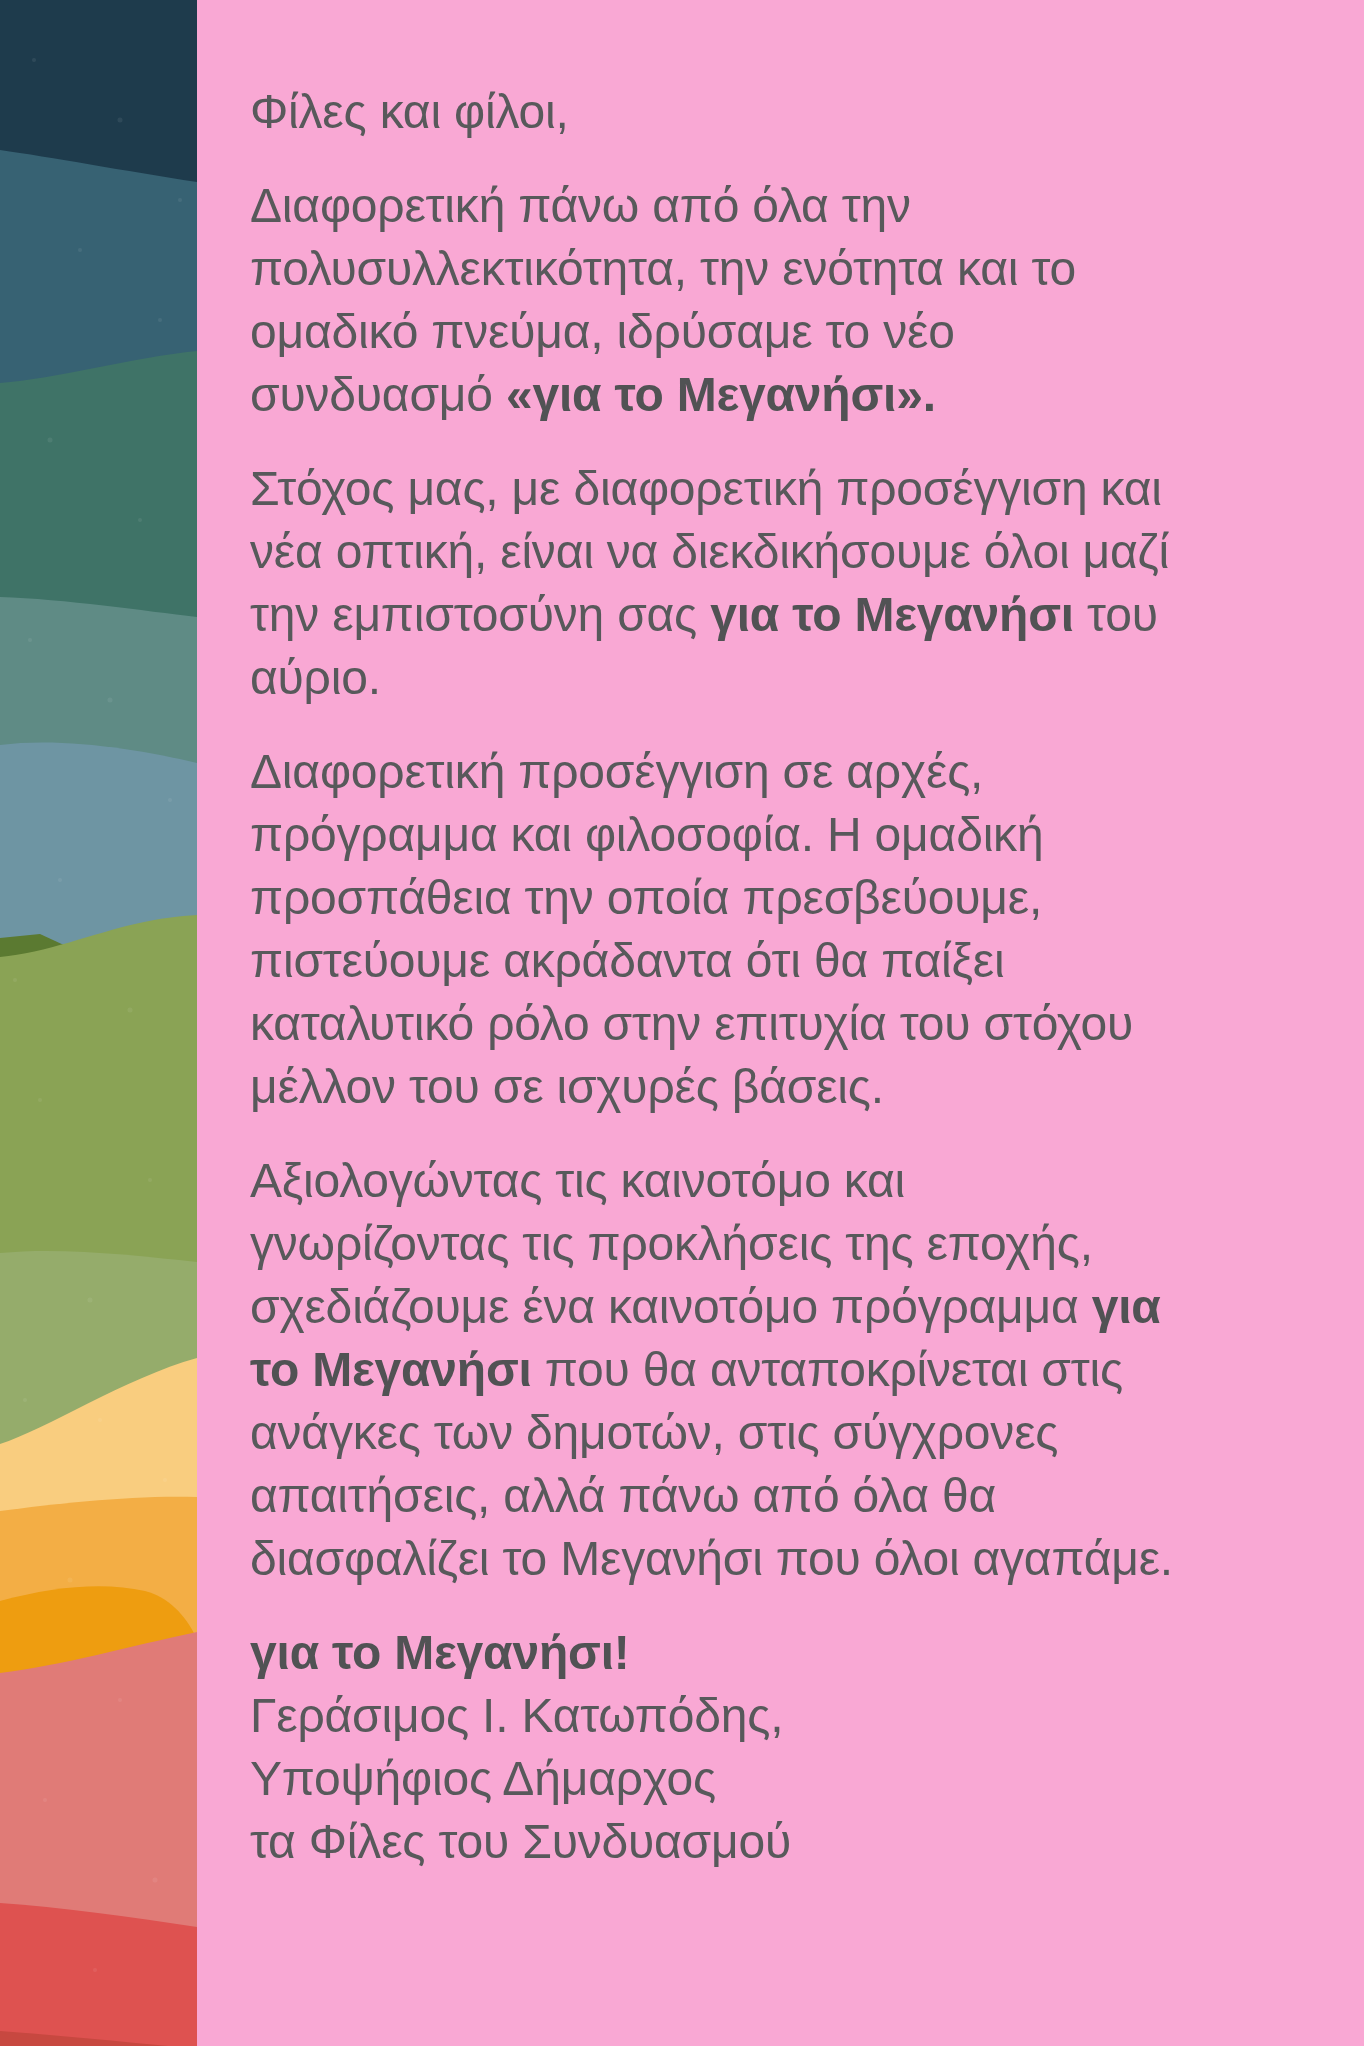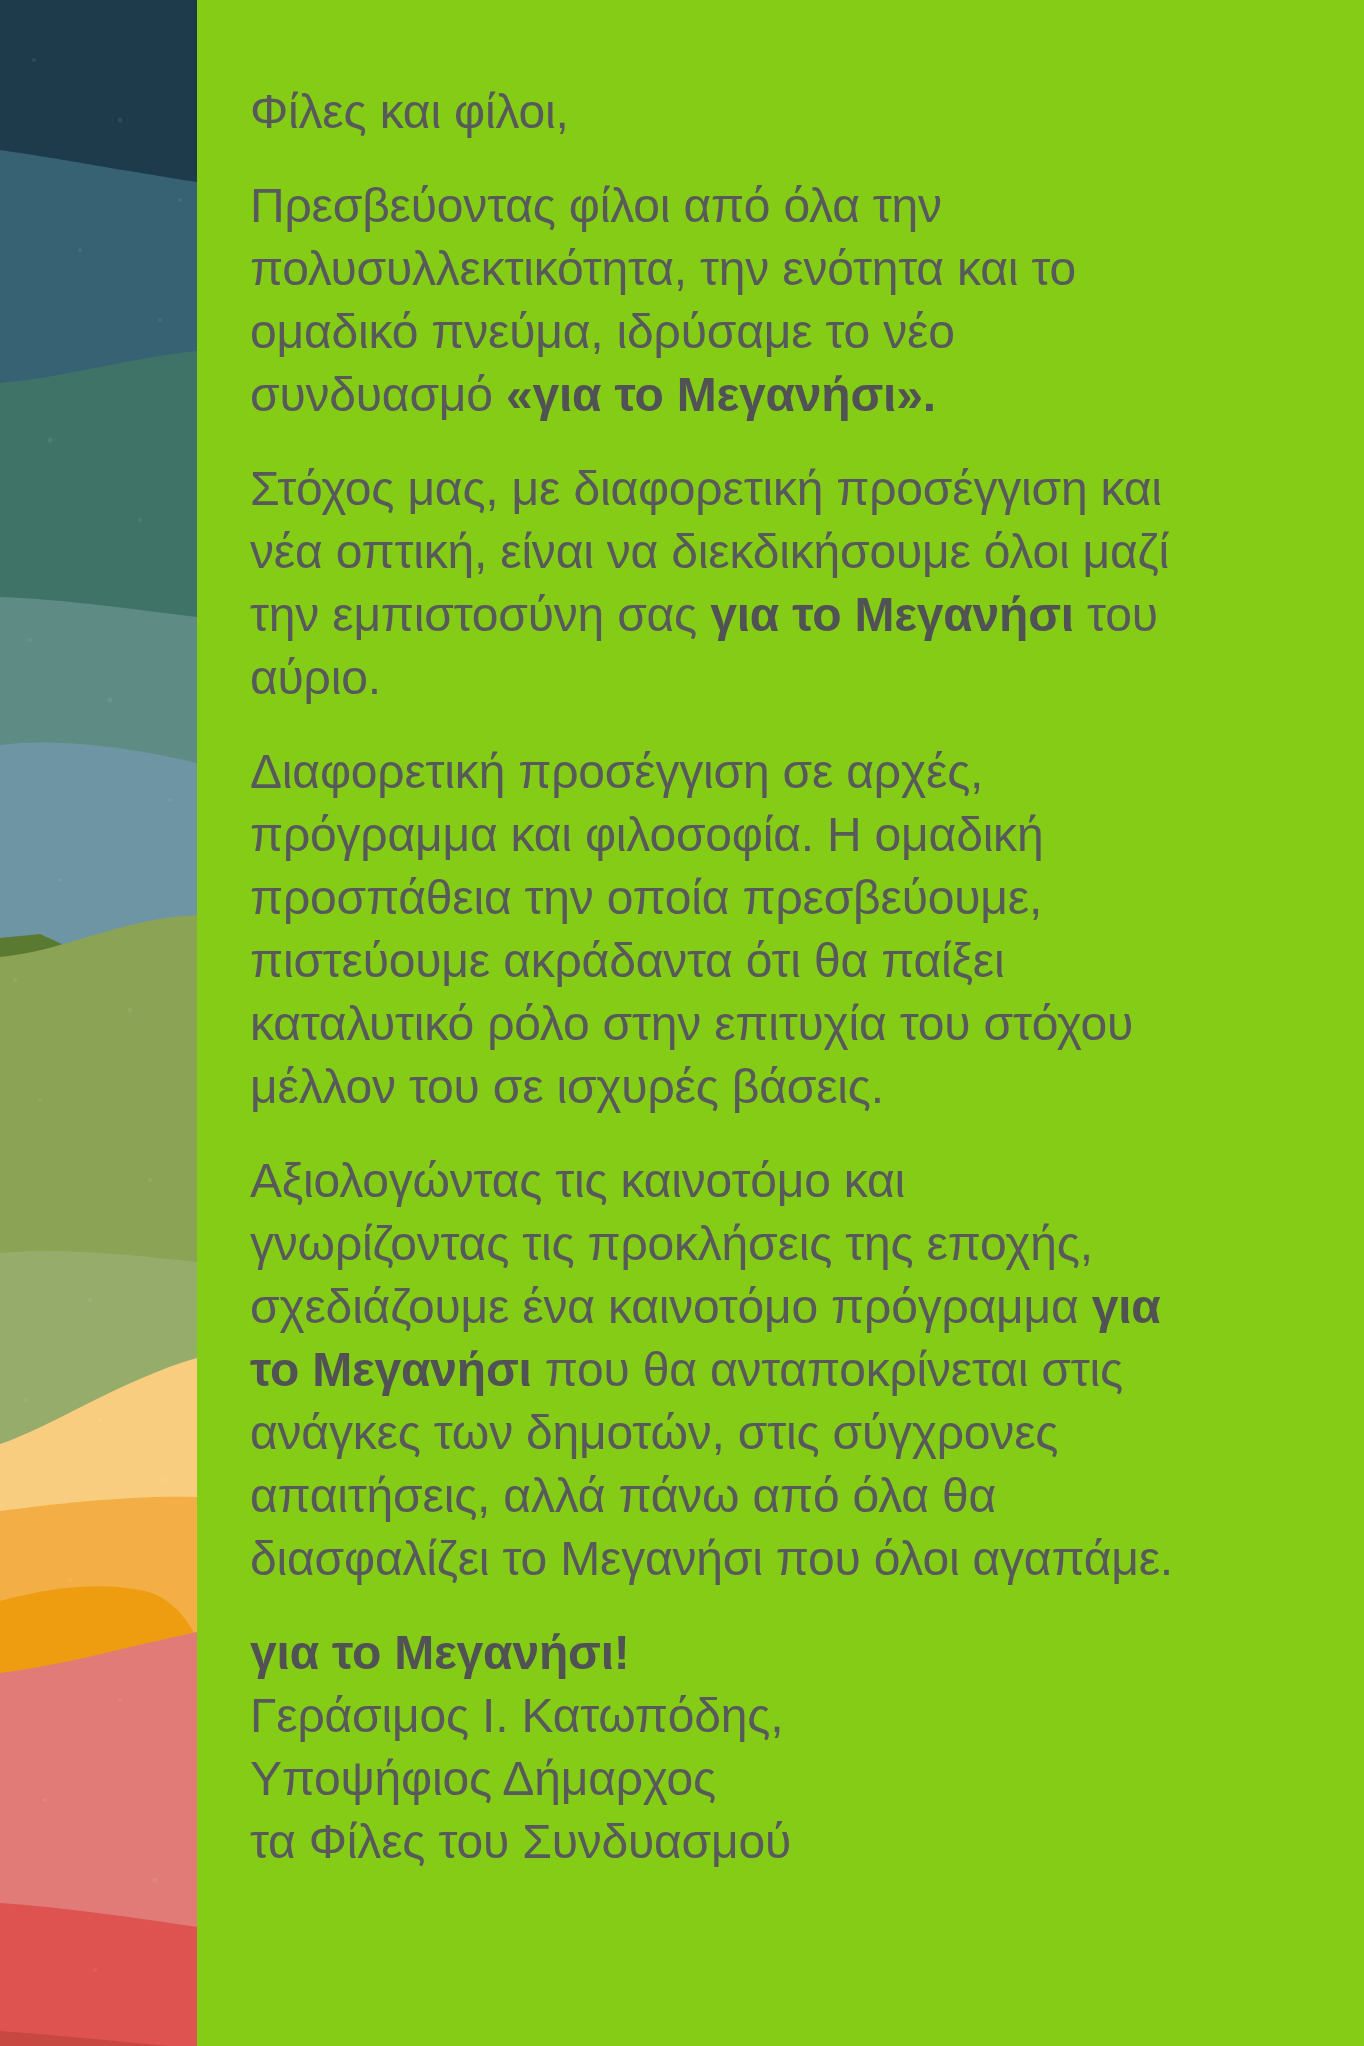--- a/index.html
+++ b/index.html
@@ -6,21 +6,21 @@
   body {
     width: 1364px; height: 2046px;
     background: #ffffff;
     font-family: "Liberation Sans", "DejaVu Sans", sans-serif;
     overflow: hidden;
   }
   .page {
     position: relative;
     width: 1364px; height: 2046px;
     display: flex;
-    background: #84cc16;
+    background: #f9a8d4;
   }
   .sidebar {
     flex: 0 0 197px;
     width: 197px; height: 2046px;
     overflow: hidden;
   }
   .sidebar svg { display: block; width: 197px; height: 2046px; }
   .content {
     flex: 1 1 auto;
     box-sizing: border-box;
@@ -84,21 +84,21 @@
       </g>
     </svg>
   </aside>
 
   <main class="content">
     <div>
         <div class="para">
           <div class="line"><span>Φίλες και φίλοι,</span></div>
         </div>
         <div class="para">
-          <div class="line"><span>Πρεσβεύοντας φίλοι από όλα την</span></div>
+          <div class="line"><span>Διαφορετική πάνω από όλα την</span></div>
           <div class="line"><span>πολυσυλλεκτικότητα, την ενότητα και το</span></div>
           <div class="line"><span>ομαδικό πνεύμα, ιδρύσαμε το νέο</span></div>
           <div class="line"><span>συνδυασμό </span><span class="b">«για το Μεγανήσι».</span></div>
         </div>
         <div class="para">
           <div class="line"><span>Στόχος μας, με διαφορετική προσέγγιση και</span></div>
           <div class="line"><span>νέα οπτική, είναι να διεκδικήσουμε όλοι μαζί</span></div>
           <div class="line"><span>την εμπιστοσύνη σας </span><span class="b">για το Μεγανήσι</span><span> του</span></div>
           <div class="line"><span>αύριο.</span></div>
         </div>

